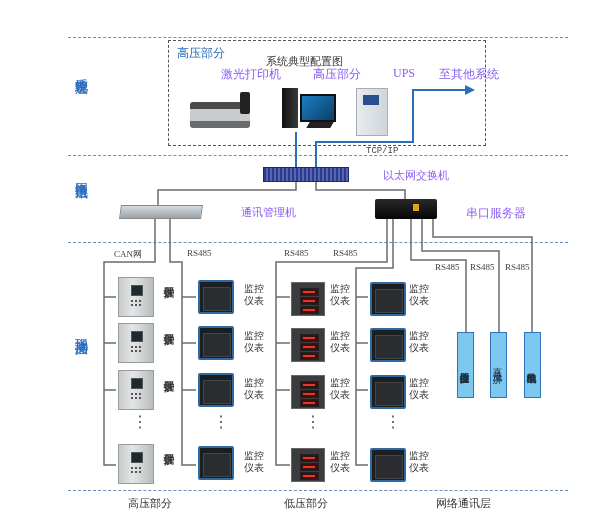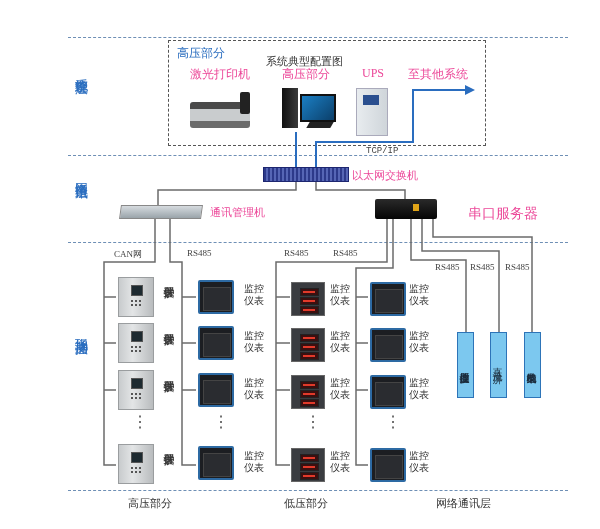--- a/index.html
+++ b/index.html
@@ -4,21 +4,21 @@
 <style>
   html, body { margin:0; padding:0; background:#fff; }
   body { width:600px; height:529px; position:relative; overflow:hidden;
          font-family:"DejaVu Serif", serif; color:#333; }
   .abs { position:absolute; }
   .dash-h { position:absolute; height:0; border-top:1px dashed #6e8fb5; }
   .title { font-size:11px; color:#333; }
   .layer-label { position:absolute; writing-mode:vertical-rl; text-orientation:upright;
                  color:#2a6dbf; font-family:"DejaVu Sans", sans-serif; font-size:13px;
                  letter-spacing:1px; line-height:14px; }
-  .dev-label { font-size:12px; color:#ec4899; white-space:nowrap; }
+  .dev-label { font-size:12px; color:#8b5cf6; white-space:nowrap;margin-left:31px; }
   .small { font-size:9px; color:#444; font-family:"Liberation Serif", serif; white-space:nowrap; }
   .vlabel { position:absolute; writing-mode:vertical-rl; text-orientation:upright;
             font-size:11px; line-height:12px; color:#333; }
   .meter-lbl { position:absolute; font-size:10px; line-height:12px; color:#333; width:24px; }
   .blue-box { position:absolute; width:17px; height:66px; background:#7cc8ef; border:1px solid #2d74b8;
               writing-mode:vertical-rl; text-orientation:upright; font-family:"DejaVu Sans", sans-serif;
               font-size:10px; line-height:17px; text-align:center; color:#1a2a3a; box-sizing:border-box; }
   svg { position:absolute; left:0; top:0; }
   
   .prot { position:absolute; width:34px; height:38px;
@@ -107,21 +107,21 @@
 
 <div class="abs" style="left:263px;top:167px;width:84px;height:13px;background:repeating-linear-gradient(90deg,#2d3a8a 0 2px,#5666b5 2px 4px);border:1px solid #1d2670;"></div>
 <div class="abs dev-label" style="left:352px;top:168px;font-size:11px;">以太网交换机</div>
 
 <div class="abs" style="left:120px;top:205px;width:80px;height:12px;background:linear-gradient(#d6dbdf,#9aa4aa);border:1px solid #888;transform:skewX(-8deg);"></div>
 <div class="abs dev-label" style="left:210px;top:205px;font-size:11px;text-align:right;">通讯管理机</div>
 
 <div class="abs" style="left:375px;top:199px;width:62px;height:20px;background:linear-gradient(#2a2a2a,#050505);border-radius:2px;">
   <div style="position:absolute;left:38px;top:5px;width:6px;height:7px;background:#e0a418;"></div>
 </div>
-<div class="abs dev-label" style="left:468px;top:205px;font-size:14px;">串口服务器</div>
+<div class="abs dev-label" style="left:435px;top:205px;font-size:12px;">串口服务器</div>
 
 <div class="abs small" style="left:114px;top:248px;">CAN网</div>
 <div class="abs small" style="left:187px;top:248px;">RS485</div>
 <div class="abs small" style="left:284px;top:248px;">RS485</div>
 <div class="abs small" style="left:333px;top:248px;">RS485</div>
 <div class="abs small" style="left:435px;top:262px;">RS485</div>
 <div class="abs small" style="left:470px;top:262px;">RS485</div>
 <div class="abs small" style="left:505px;top:262px;">RS485</div>
 
 <div class="prot" style="left:118px;top:277px;">

